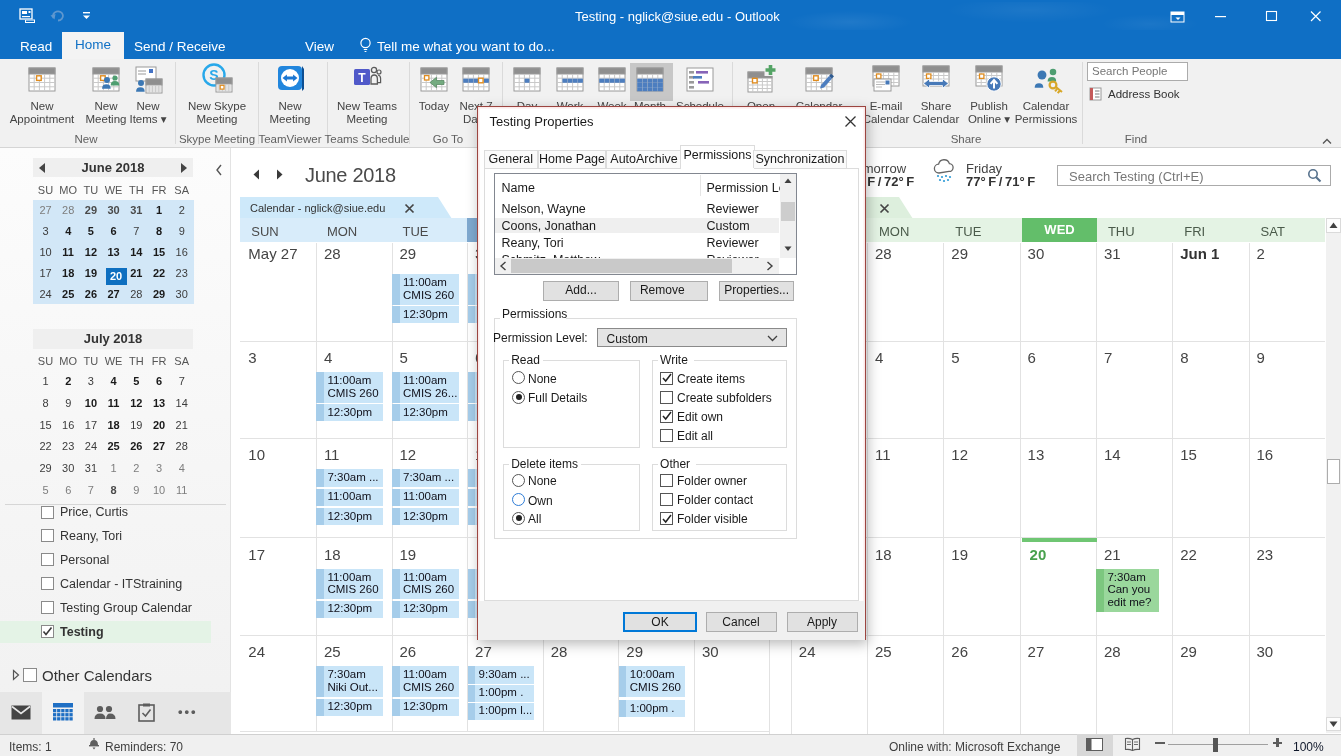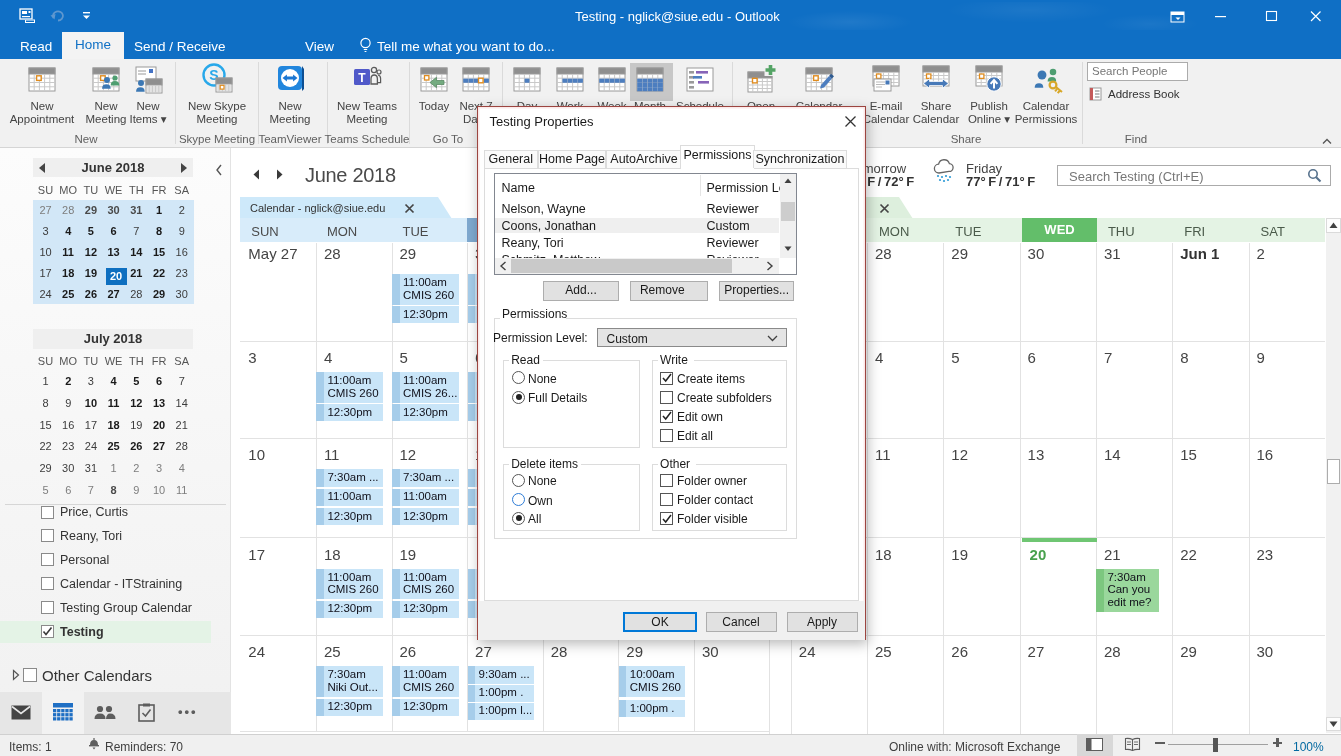--- a/index.html
+++ b/index.html
@@ -890,21 +890,21 @@
 <svg style="left:1124px;top:738px" width="17" height="13" viewBox="0 0 17 13">
 <path d="M8.5 1.5 q-3-1.5-7-1 v11 q4-0.5 7 1 q3-1.5 7-1 v-11 q-4-0.5-7 1 z" fill="none" stroke="#5d5d5d" stroke-width="1.1"></path>
 <path d="M8.5 1.5 v11" stroke="#5d5d5d" stroke-width="1.1"></path>
 <path d="M3 4 h4 M3 6.5 h4 M10 4 h4 M10 6.5 h4" stroke="#5d5d5d" stroke-width="0.9"></path>
   </svg>
 <div style="left:1155px;top:741.5px;width:10px;height:2.4px;background:#5d5d5d;"></div>
 <div style="left:1168px;top:744px;width:100px;height:1px;background:#a0a0a0;"></div>
 <div style="left:1213px;top:737.5px;width:5px;height:14px;background:#555;"></div>
 <div style="left:1273px;top:741.5px;width:9px;height:2.4px;background:#5d5d5d;"></div>
 <div style="left:1276.3px;top:738.2px;width:2.4px;height:9px;background:#5d5d5d;"></div>
-<div style="left:1293px;top:739.5px;font-size:12px;color:#0369a1;font-weight:400;white-space:nowrap;">100%</div>
+<div style="left:1293px;top:739.5px;font-size:12px;color:#0f172a;font-weight:400;white-space:nowrap;">100%</div>
 <div style="left:476.5px;top:105.5px;width:389px;height:534.5px;background:#fff;border:1px solid #9c4540;box-shadow:2px 4px 12px rgba(0,0,0,0.28), inset 0 0 0 1.5px #fbe9e9;"></div>
 <div style="left:489.5px;top:114px;font-size:13px;color:#1a1a1a;font-weight:400;white-space:nowrap;">Testing Properties</div>
 <svg style="left:844px;top:115px" width="13" height="13" viewBox="0 0 13 13">
     <path d="M1.5 1.5 L11.5 11.5 M11.5 1.5 L1.5 11.5" stroke="#333" stroke-width="1.3"></path>
   </svg>
 <div style="left:483.5px;top:168px;width:375px;height:433px;background:#fff;border:1px solid #dcdcdc;"></div>
 <div style="left:483.5px;top:149.5px;width:54.5px;height:18.5px;background:#fafafa;border:1px solid #dcdcdc;border-bottom:none;"></div>
 <div style="left:483.5px;top:150px;width:54.5px;height:18px;line-height:18px;text-align:center;font-size:12.5px;color:#1a1a1a;font-weight:400;white-space:nowrap;">General</div>
 <div style="left:538px;top:149.5px;width:68px;height:18.5px;background:#fafafa;border:1px solid #dcdcdc;border-bottom:none;"></div>
 <div style="left:538px;top:150px;width:68px;height:18px;line-height:18px;text-align:center;font-size:12.5px;color:#1a1a1a;font-weight:400;white-space:nowrap;">Home Page</div>

